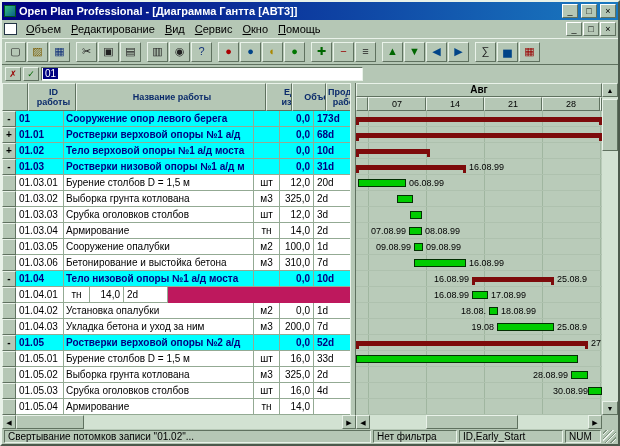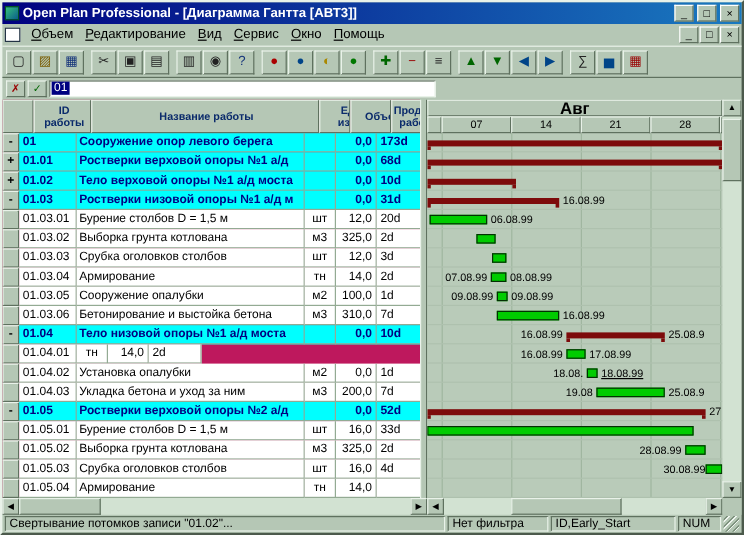--- a/index.html
+++ b/index.html
@@ -69,21 +69,21 @@
   .summary .cell:not(.exp){ background:var(--summary_row_bg,#00ffff); color:var(--summary_row_text,#000080); font-weight:bold; }
   .summary .c-dur{ color:var(--summary_duration,#00b4b4); }
 
   .divider{ flex:none; width:6px; background:var(--face,#b5c7b5);
     border-left:1px solid var(--hl,#e9f2e9); border-right:1px solid var(--sh,#5f715f); }
 
   
   .gantt{ flex:none; width:246px; display:flex; flex-direction:column; overflow:hidden; background:var(--chart_bg,#b9cbb9); }
   .month-row{ flex:none; height:14px; background:var(--face,#b5c7b5); border:1px solid;
     border-color:var(--hl,#e9f2e9) var(--sh,#5f715f) var(--sh,#5f715f) var(--hl,#e9f2e9);
-    font-size:14px; font-weight:bold; text-align:center; line-height:12px; }
+    font-size:10px; font-weight:bold; text-align:center; line-height:12px; }
   .week-row{ flex:none; height:14px; display:flex; }
   .week-cell{ flex:none; height:14px; background:var(--face,#b5c7b5); border:1px solid;
     border-color:var(--hl,#e9f2e9) var(--sh,#5f715f) var(--sh,#5f715f) var(--hl,#e9f2e9);
     font-size:9px; text-align:center; line-height:12px; }
   .chart-body{ position:relative; height:304px; overflow:hidden; }
   .chart-lines{ position:absolute; top:0; left:0; right:0; bottom:0; }
   .wline{ position:absolute; top:0; bottom:0; width:1px; background:#a0b6a0; }
   #chart-rows{ position:relative; }
   .chart-row{ position:relative; height:16px; border-bottom:1px solid #aec1ae; overflow:hidden; }
   .bar{ position:absolute; }
@@ -422,21 +422,21 @@
               <span class="blabel" style="left: 201px;">25.08.9</span>
             </div>
             <div class="chart-row">
               <span class="blabel" style="right: 133px;">16.08.99</span>
               <div class="bar tbar" style="left: 116px; width: 16px;"></div>
               <span class="blabel" style="left: 135px;">17.08.99</span>
             </div>
             <div class="chart-row">
               <span class="blabel" style="right: 116px;">18.08.</span>
               <div class="bar tbar" style="left: 133px; width: 9px;"></div>
-              <span class="blabel" style="left: 145px; text-decoration: underline;">18.08.99</span>
+              <span class="blabel" style="left: 145px;">18.08.99</span>
             </div>
             <div class="chart-row">
               <span class="blabel" style="right: 108px;">19.08</span>
               <div class="bar tbar" style="left: 141px; width: 57px;"></div>
               <span class="blabel" style="left: 201px;">25.08.9</span>
             </div>
             <div class="chart-row">
               <div class="bar sbar" style="left: 0px; width: 232px;"></div>
               <span class="blabel" style="left: 235px;">27</span>
             </div>

